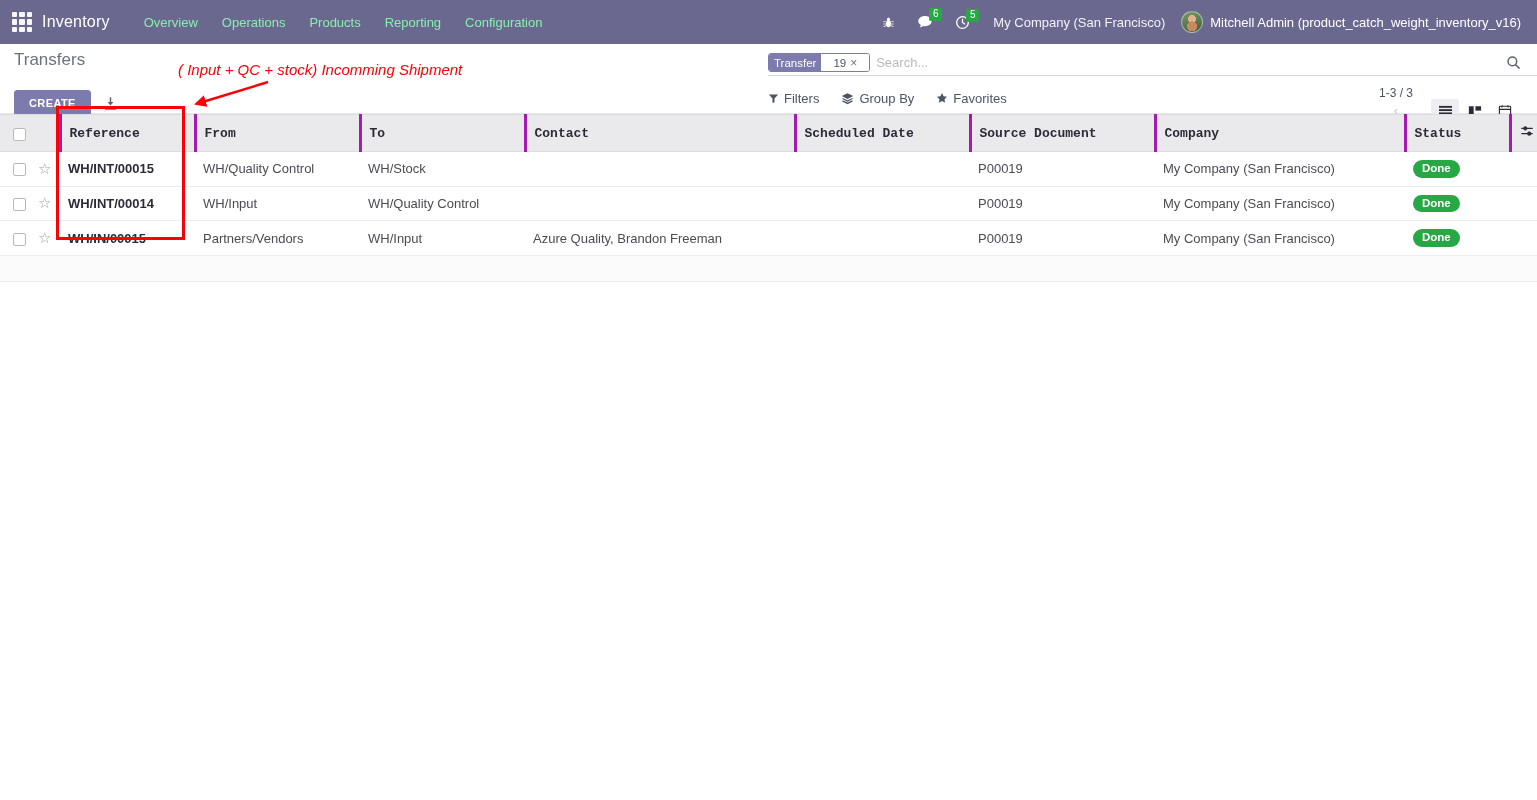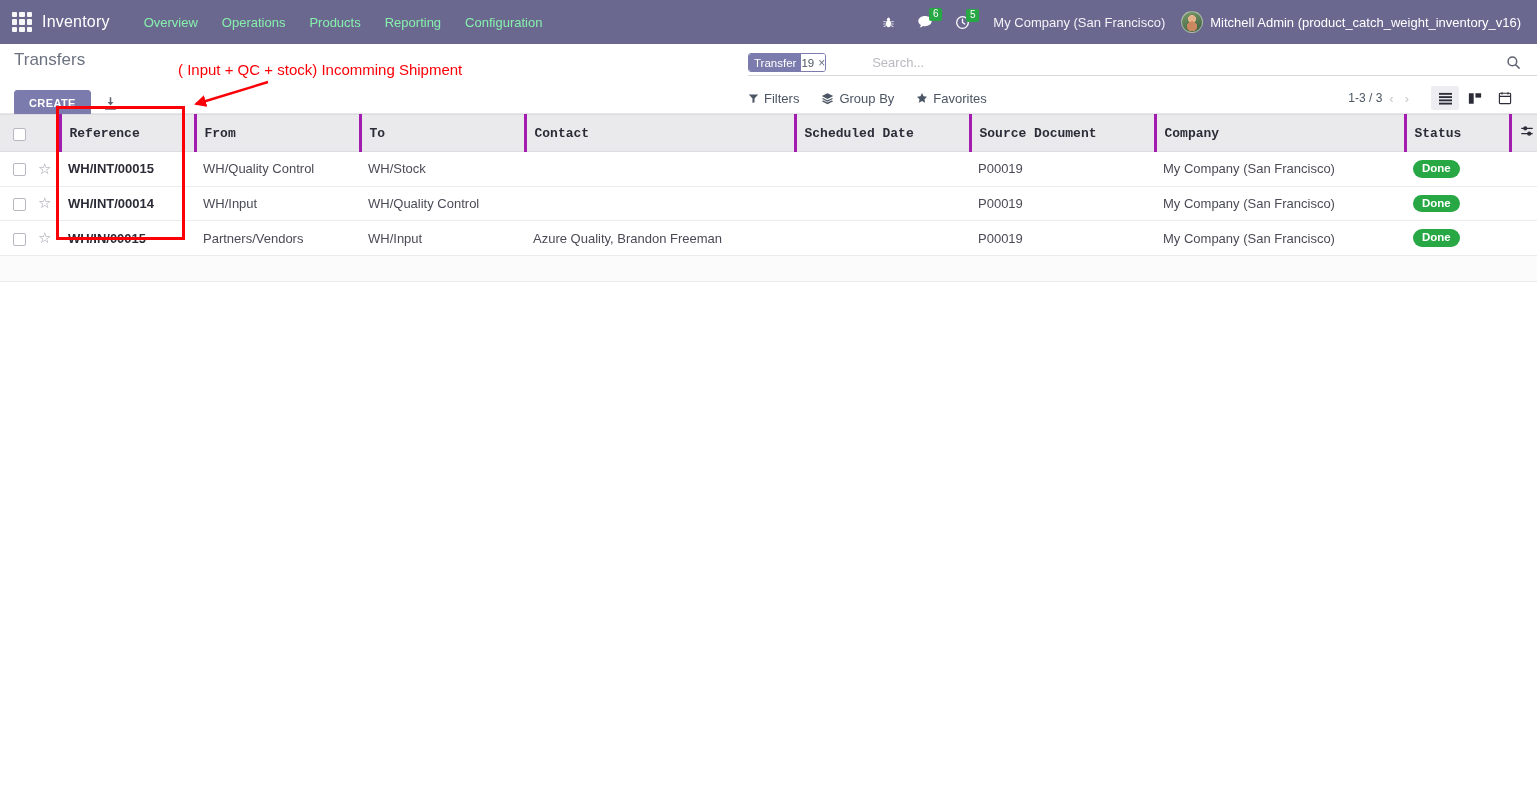--- a/index.html
+++ b/index.html
@@ -115,21 +115,21 @@
     font-weight: bold;
     letter-spacing: .4px;
     padding: 6px 14px;
     cursor: pointer;
   }
   .icon-btn { color: #6b7280; cursor: pointer; display: flex; align-items: center; }
 
   
   .cp-search {
     position: absolute;
-    left: 748px; right: 0; top: 6px;
+    left: 768px; right: 0; top: 6px;
   }
   .search-row {
     display: flex;
     align-items: center;
     border-bottom: 1px solid #d8d8dc;
     height: 26px;
     padding-right: 4px;
   }
   .facet {
     display: flex; align-items: stretch;
@@ -142,49 +142,48 @@
     cursor: pointer;
     flex: 0 0 auto;
   }
   .facet-label {
     background: #7c7bad; color: #fff;
     padding: 0 5px; display: flex; align-items: center;
     font-weight: 400;
   }
   .facet-value {
     background: #fff; color: #4b5563;
-    padding: 0 0; display: flex; align-items: center; gap: 4px;
+    padding: 0 12px; display: flex; align-items: center; gap: 4px;
   }
   .facet-x { color: #6b7280; font-size: 12px; line-height: 1; }
   .search-input {
     border: 0; outline: none; flex: 1 1 auto;
     font-size: 13px; color: #374151; background: transparent;
     padding: 0 2px;
     font-family: "Liberation Sans", sans-serif;
-    margin-left: 40px;
   }
   .search-input::placeholder { color: #b9b9c0; }
   .search-glass { color: #6b7280; padding: 0 12px 0 6px; cursor: pointer; display:flex; }
 
   .filters-row {
     display: flex; align-items: center;
     margin-top: 10px;
     position: relative;
     height: 24px;
   }
   .filter-item {
     display: flex; align-items: center; gap: 5px;
     font-size: 13px; color: #4b5563;
     margin-right: 22px; cursor: pointer;
   }
   .cp-right {
     position: absolute; right: 18px; top: 0;
     display: flex; align-items: center; gap: 0;
   }
-  .pager { font-size: 12px; color: #4b5563; display: flex; align-items: center; gap: 3px; }
+  .pager { font-size: 12px; color: #4b5563; display: flex; align-items: center; gap: 3px; flex-direction: column; }
   .pager-arrow { color: #c5c5cc; padding: 0 4px; cursor: pointer; font-size: 13px; }
   .view-switch { display: flex; align-items: center; margin-left: 18px; gap: 2px; }
   .view-btn {
     width: 28px; height: 24px;
     display: flex; align-items: center; justify-content: center;
     cursor: pointer; color: #374151; border-radius: 2px;
   }
   .view-btn.active { background: #eeeef2; }
 
   
@@ -237,20 +236,21 @@
     line-height: 1.1;
   }
   .footer-row td { height: 26px; background: #fbfbfc; border-bottom: 1px solid #ececf0; }
 
   
   .annot-layer {
     position: absolute; left: 0; top: 0;
     width: 1537px; height: 800px;
     pointer-events: none;
     z-index: 50;
+    font-style: italic;
   }
   .annot-text {
     position: absolute;
     left: 178px; top: 61px;
     color: #fb0007;
     font-size: 15px;
     font-family: "Liberation Sans", sans-serif;
     white-space: nowrap;
   }
   .annot-box {

